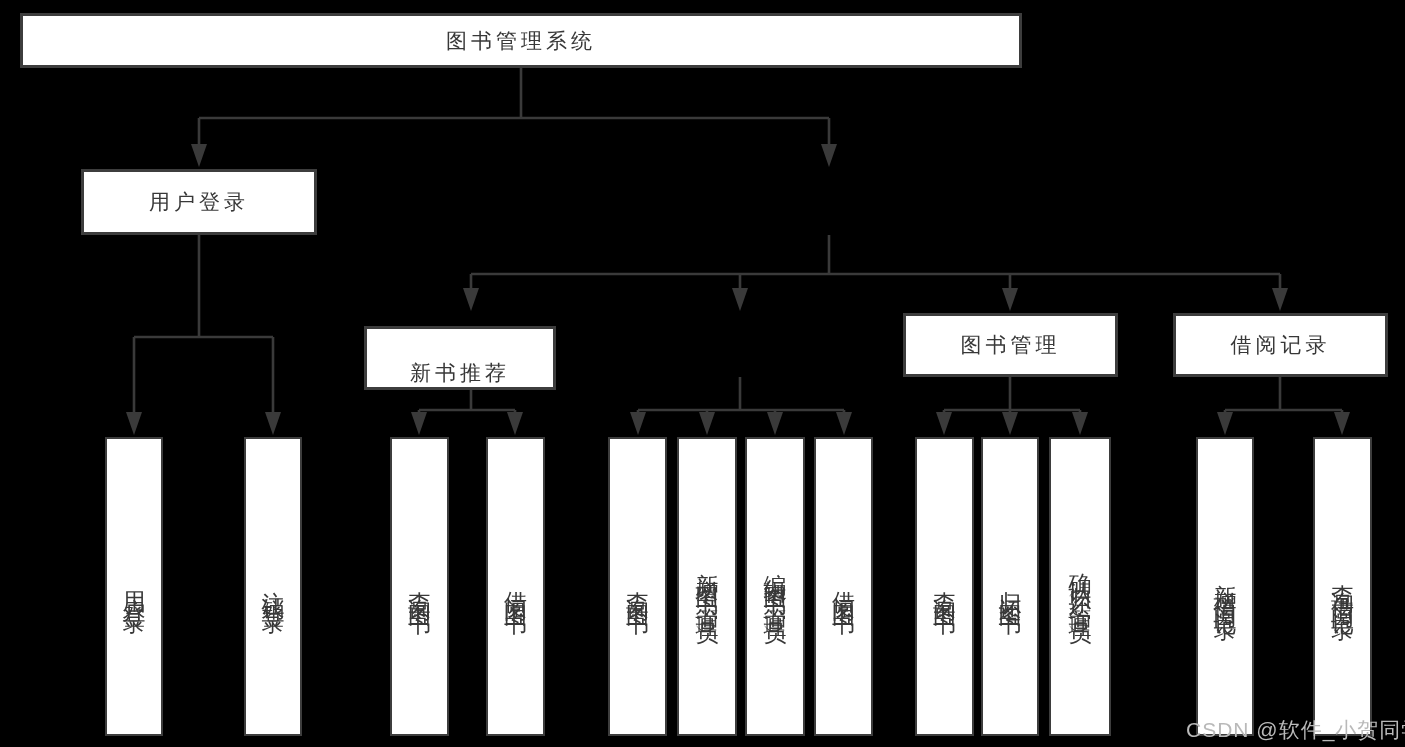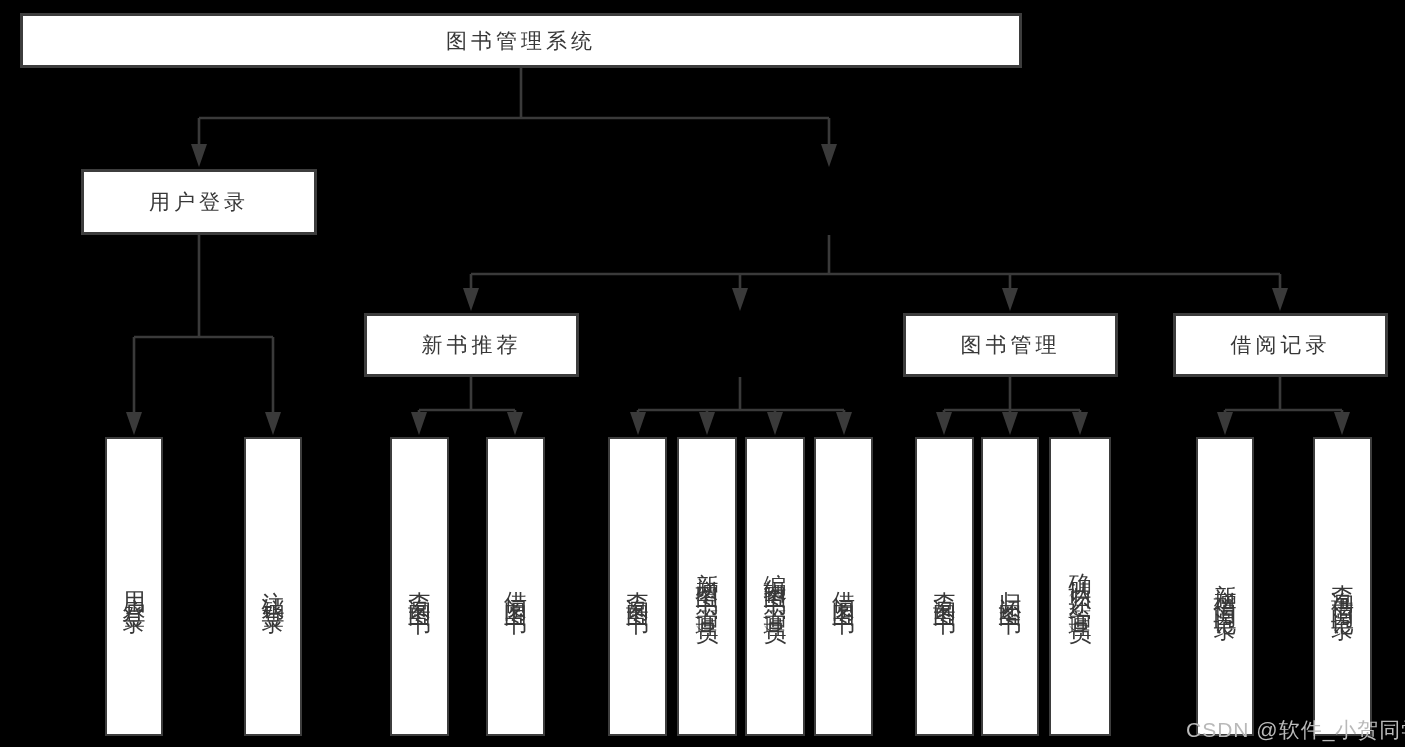--- a/index.html
+++ b/index.html
@@ -119,21 +119,21 @@
   </svg>
 
   <div class="box" style="left:20px; top:13px; width:1002px; height:55px;">
     <span class="lbl">图书管理系统</span>
   </div>
 
   <div class="box" style="left:81px; top:169px; width:236px; height:66px;">
     <span class="lbl">用户登录</span>
   </div>
 
-  <div class="box" style="left:364px; top:313px; width:215px; height:64px;">
+  <div class="box" style="left:364px; top:326px; width:192px; height:64px;align-items:flex-end;">
     <span class="lbl">新书推荐</span>
   </div>
   <div class="box" style="left:903px; top:313px; width:215px; height:64px;">
     <span class="lbl">图书管理</span>
   </div>
   <div class="box" style="left:1173px; top:313px; width:215px; height:64px;">
     <span class="lbl">借阅记录</span>
   </div>
 
   <div class="box v" style="left:105px; top:437px; width:58px; height:299px;">

